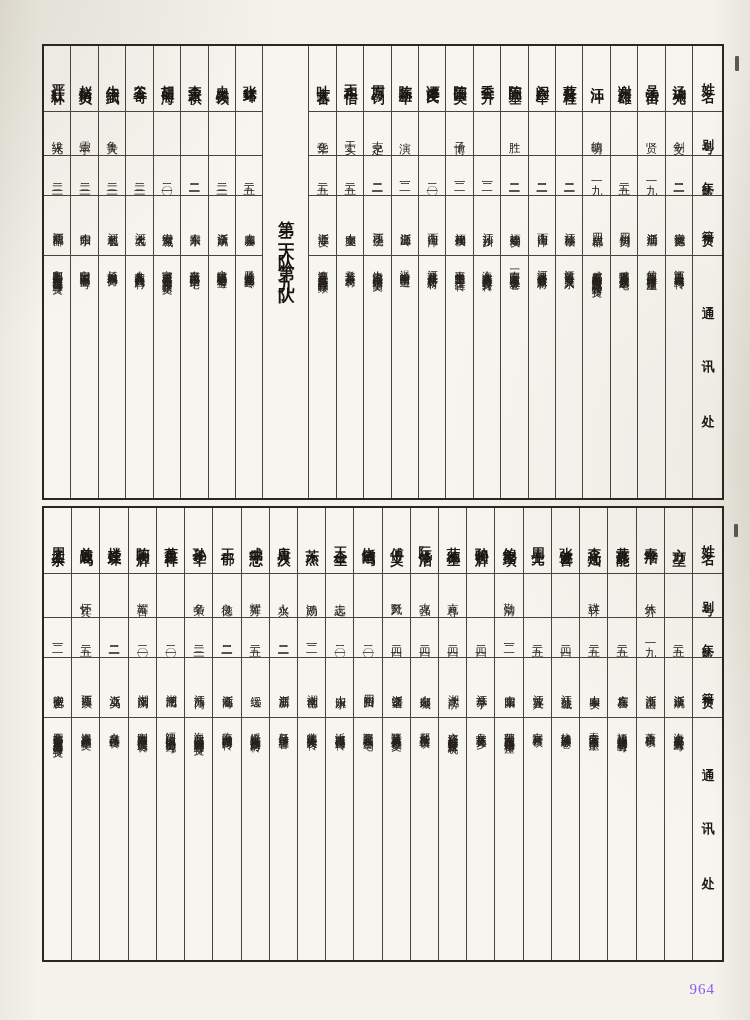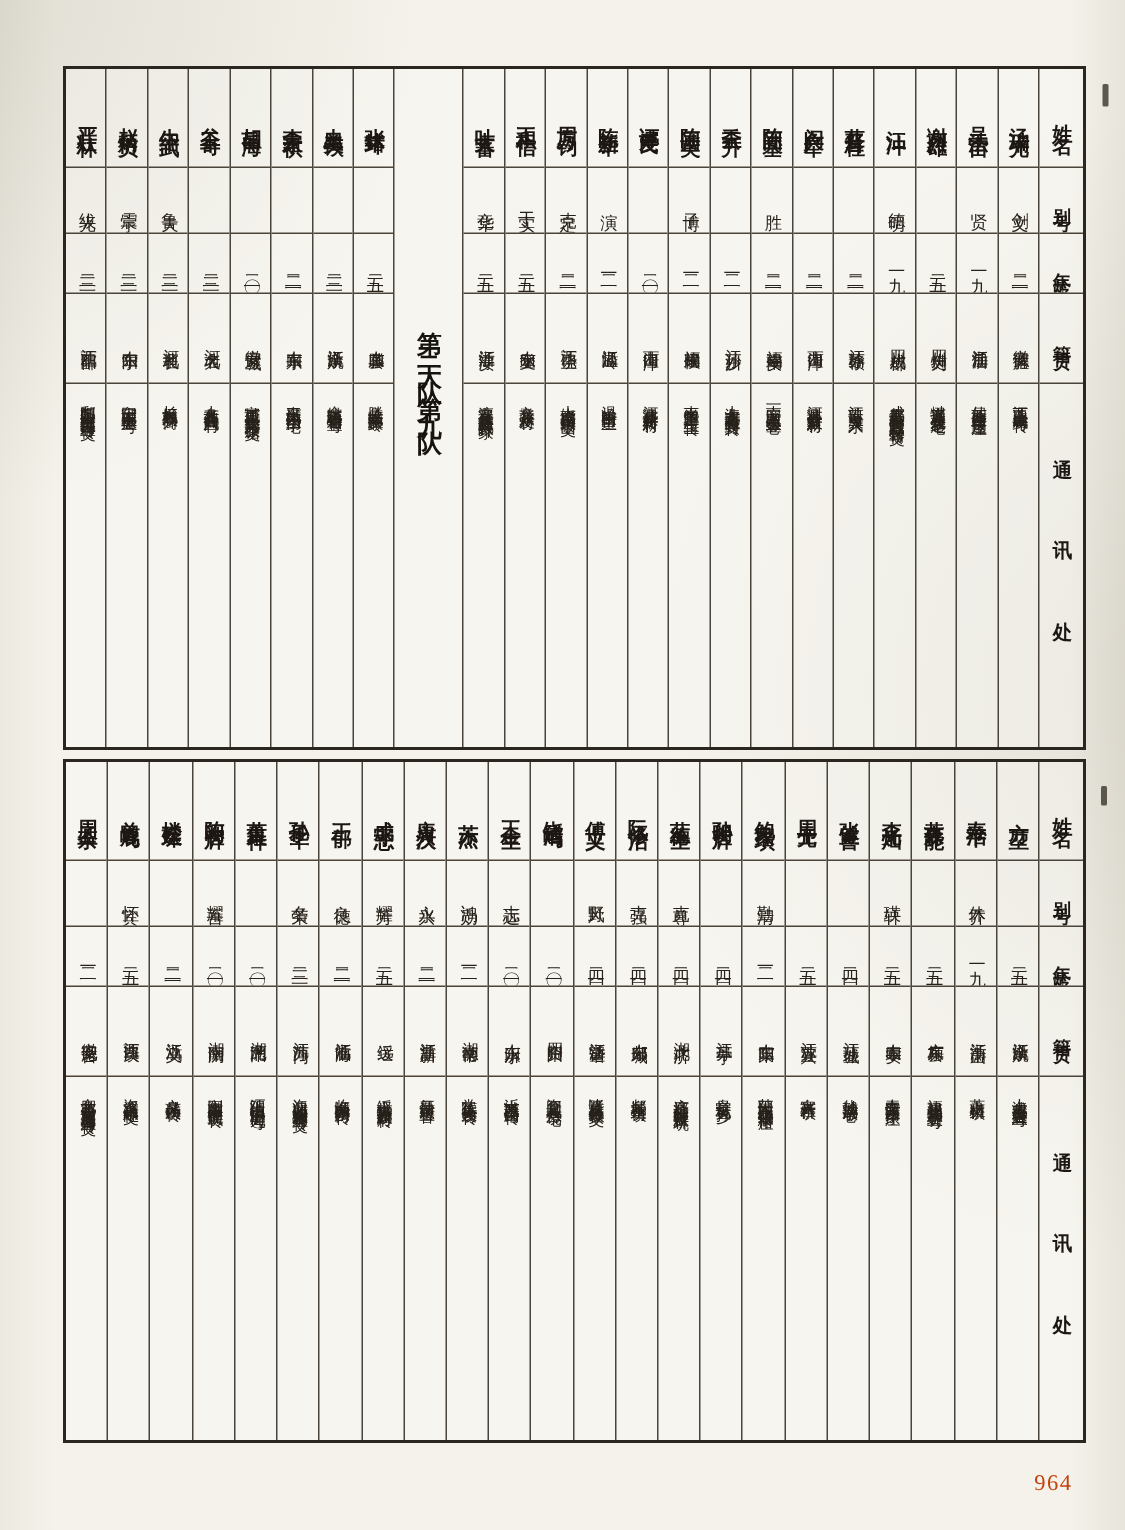--- a/index.html
+++ b/index.html
@@ -61,21 +61,21 @@
   .col-header .cell-age .vtext,
   .col-header .cell-native .vtext{font-size:12px;letter-spacing:5px;}
   .col-header .cell-addr{align-items:center;padding-top:0;}
   .col-header .cell-addr .vtext{font-size:13px;letter-spacing:4.2em;max-height:none;}
   .cell-section .vtext{
     font-size:16.5px;font-weight:bold;letter-spacing:11px;color:#17130e;
     transform:translateY(-26px);
   }
   .page-number{
     position:absolute;right:35px;bottom:22px;
-    font-size:15px;letter-spacing:1px;color:#c2410c;
+    font-size:15px;letter-spacing:1px;color:#8b5cf6;
   }
   .scan-artifact{
     position:absolute;background:#39332b;opacity:.8;border-radius:1px;
   }
   #artifact-1{right:11px;top:56px;width:4px;height:15px;}
   #artifact-2{right:12px;top:524px;width:4px;height:13px;}
 </style>
 </head>
 <body>
 

